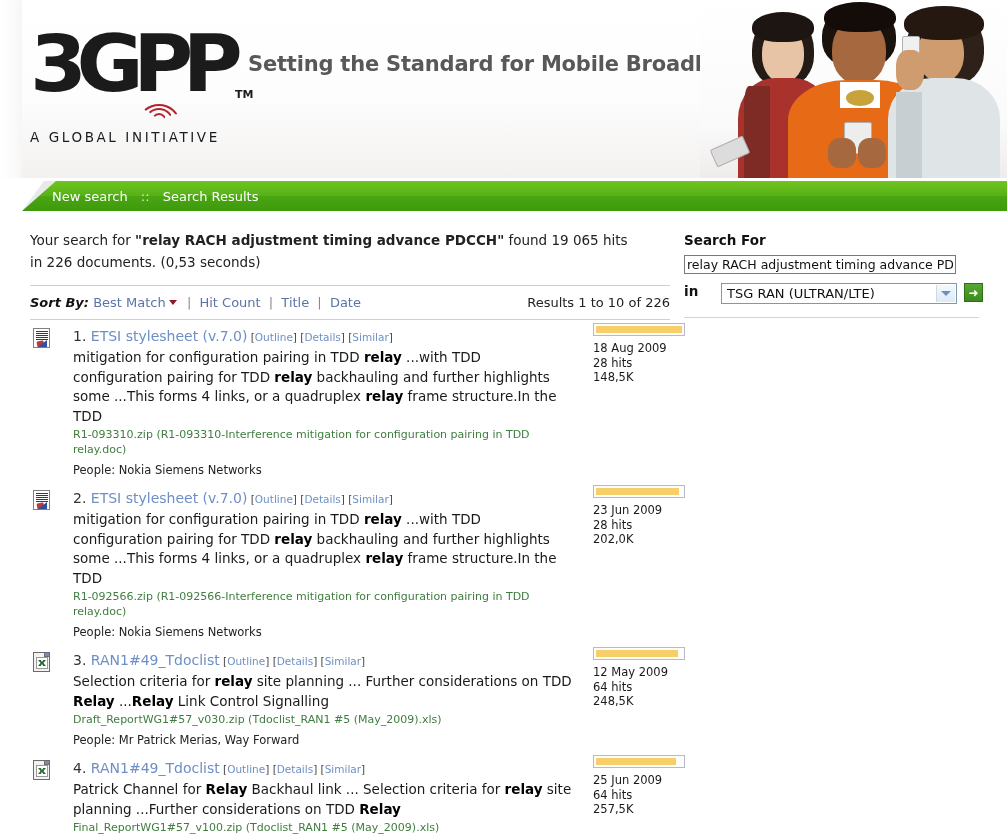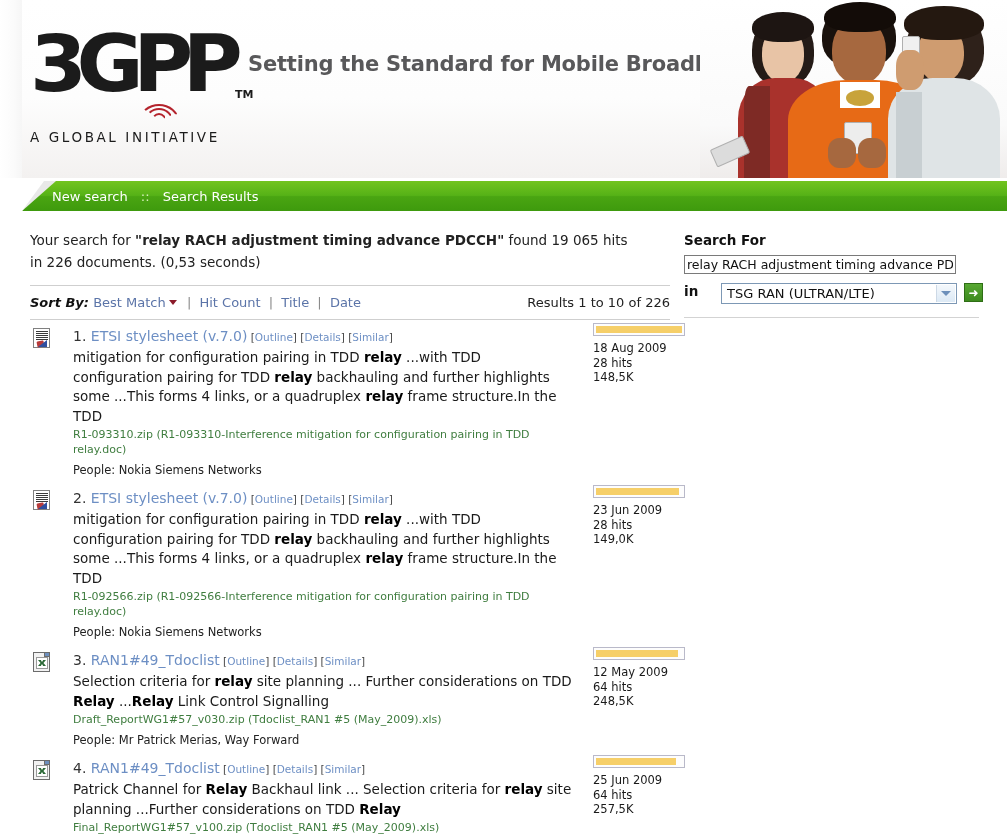--- a/index.html
+++ b/index.html
@@ -619,21 +619,21 @@
               <div class="res-file">R1-092566.zip (R1-092566-Interference mitigation for configuration pairing in TDD relay.doc)</div>
               <div class="res-people">People: Nokia Siemens Networks</div>
             </div>
             <div class="res-meta">
               <div class="relbar-outer">
                 <div class="relbar-inner" style="width: 97%; background: rgb(246, 207, 105);"></div>
               </div>
               <div class="meta-text">
                 <div class="res-date">23 Jun 2009</div>
                 <div class="res-hits">28 hits</div>
-                <div class="res-size">149,0K</div>
+                <div class="res-size">202,0K</div>
               </div>
             </div>
           </div>
           <div class="result">
             <div class="res-icon">
               <div class="xls-icon">
                 <i></i>
               </div>
             </div>
             <div class="res-main">

